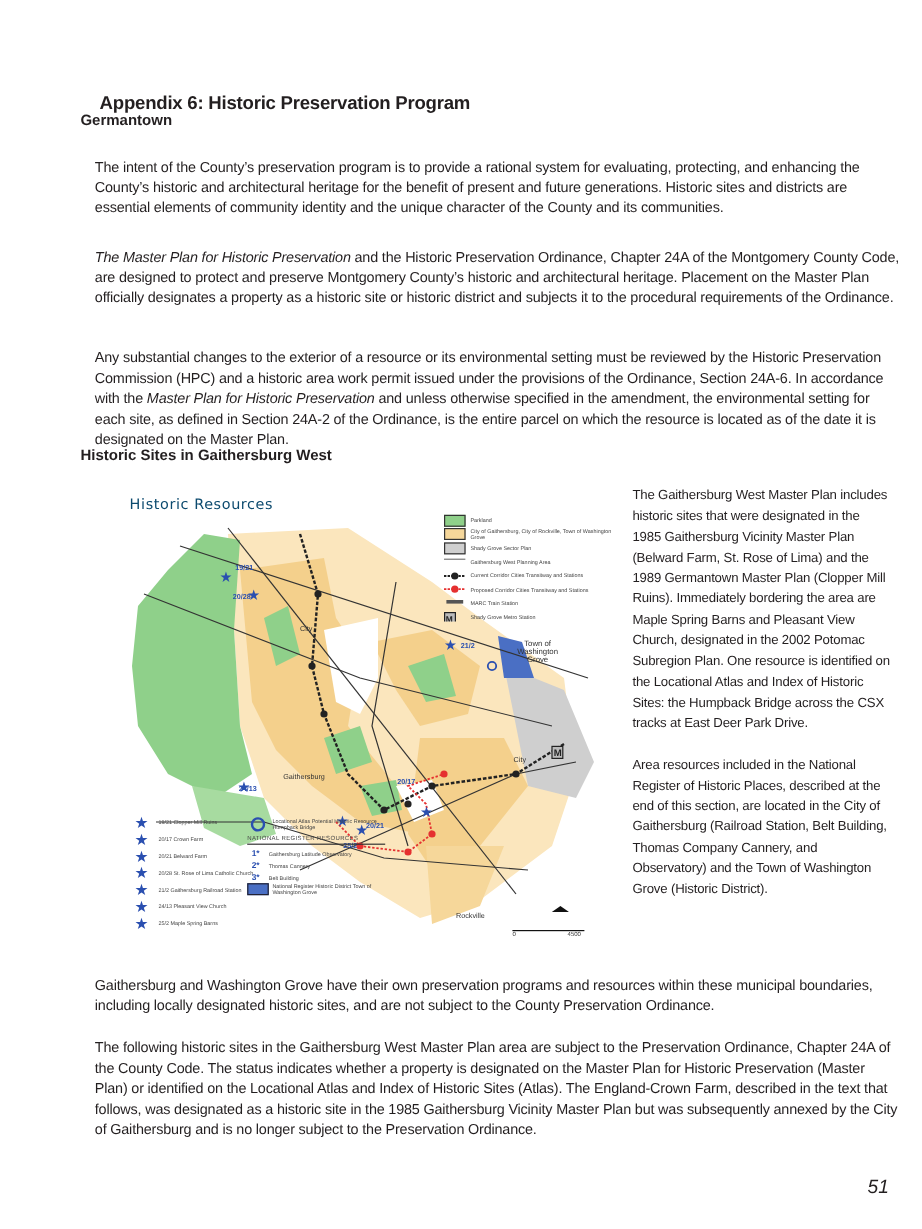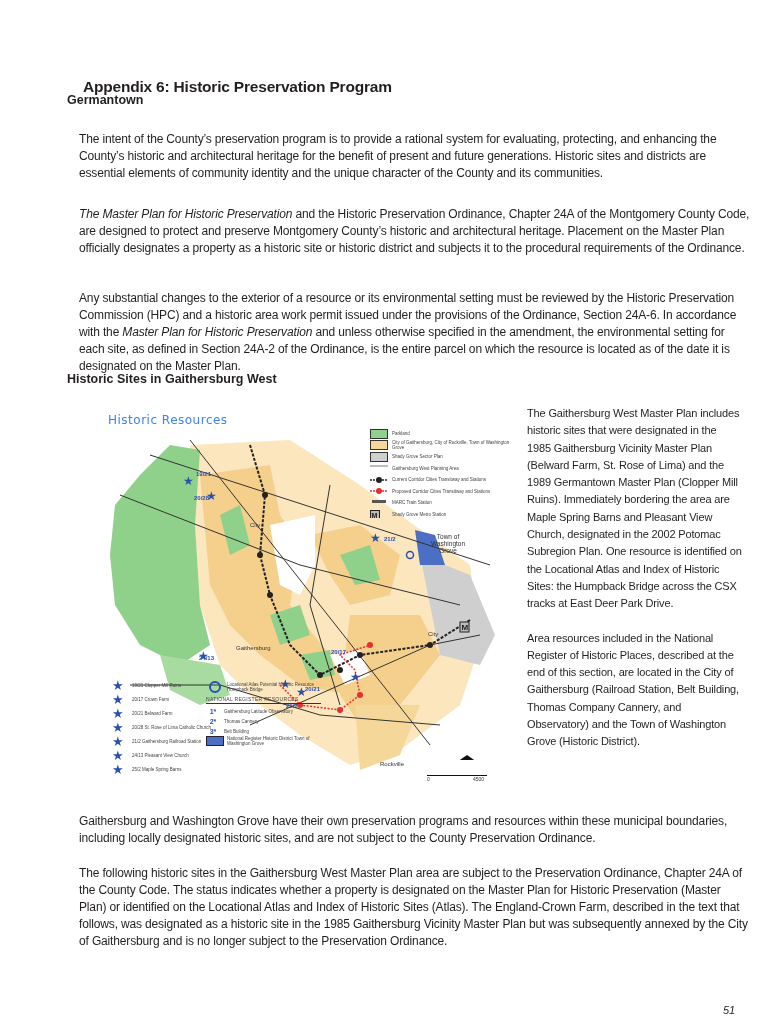--- a/index.html
+++ b/index.html
@@ -7,38 +7,38 @@
          font-family: "Liberation Sans", "DejaVu Sans", sans-serif; color: #231f20; }
   .page { position: absolute; left: 67px; top: 60px; width: 672px; }
   h1 { font-size: 15.5px; font-weight: bold; margin: 16px; position: absolute; top: 2px; left: 0; letter-spacing: -0.2px; }
   h2 { font-size: 12.5px; font-weight: bold; margin: 0; position: absolute; left: 0; }
   p { font-size: 12px; line-height: 17px; margin: 12px; position: absolute; left: 0; width: 672px; letter-spacing: -0.15px; }
   p i { font-style: italic; }
   .side-text { position: absolute; left: 527px; top: 405px; width: 215px; font-size: 11px; line-height: 17.3px; letter-spacing: -0.15px; }
   .side-text .para { margin-bottom: 17px; }
   .map { position: absolute; left: 100px; top: 405px; width: 410px; height: 390px; }
   .map svg { width: 100%; height: 100%; }
-  .map-title { position: absolute; left: 8px; top: 8px; font-size: 12px; color: #3b82f6; letter-spacing: 0.5px; font-family: "DejaVu Sans", sans-serif; }
+  .map-title { position: absolute; left: 8px; top: 8px; font-size: 12px; color: #0c4a6e; letter-spacing: 0.5px; font-family: "DejaVu Sans", sans-serif; }
   .legend { position: absolute; left: 270px; top: 23px; width: 140px; font-size: 4.5px; color: #444; line-height: 5px; }
   .legend-row { display: flex; align-items: center; height: 11px; margin-bottom: 0.5px; }
   .swatch { width: 16px; height: 8px; border: 1px solid #333; margin-right: 4px; flex: none; }
   .line-sw { width: 18px; height: 8px; margin-right: 4px; flex: none; display: flex; align-items: center; justify-content: center; position: relative; }
   .sites { position: absolute; left: 12px; top: 273px; width: 100px; font-size: 4.5px; color: #444; }
   .site { display: flex; align-items: center; height: 14px; }
   .star { color: #2a4fb0; font-size: 13px; width: 16px; margin-right: 4px; line-height: 1; }
   .nr { position: absolute; left: 106px; top: 275px; width: 115px; font-size: 4.5px; color: #444; }
   .nr-row { display: flex; align-items: center; height: 10px; }
   .nr-num { color: #2a4fb0; font-weight: bold; font-size: 7px; width: 14px; margin-right: 4px; text-align: center; }
   .nr-head { font-size: 5px; border-bottom: 1px solid #333; padding-bottom: 1px; margin: 2px 0; letter-spacing: 0.3px; }
   .ring { width: 8px; height: 8px; border: 2px solid #2a4fb0; border-radius: 50%; margin: 0 6px 0 3px; flex: none; }
   .nr-swatch { width: 16px; height: 8px; background: #4a6fc4; border: 1px solid #223; margin-right: 3px; flex: none; }
   .maplabel { position: absolute; font-size: 6px; color: #333; }
   .sitelabel { position: absolute; font-size: 6px; color: #2a4fb0; font-weight: bold; }
   .scale { position: absolute; left: 327px; top: 370px; font-size: 5px; color: #333; }
-  .pagenum { position: absolute; left: 723px; top: 1004px; font-size: 11px; color: #231f20; font-style: italic; }
+  .pagenum { position: absolute; left: 723px; top: 981px; font-size: 16px; color: #231f20; font-style: italic; }
 </style>
 </head>
 <body>
 
 <div class="page">
   <h1>Appendix 6: Historic Preservation Program</h1>
   <h2 style="top:33px">Germantown</h2>
   <p style="top:59px">The intent of the County’s preservation program is to provide a rational system for evaluating, protecting, and enhancing the County’s historic and architectural heritage for the benefit of present and future generations. Historic sites and districts are essential elements of community identity and the unique character of the County and its communities.</p>
   <p style="top:134px"><i>The Master Plan for Historic Preservation</i><span> and the Historic Preservation Ordinance, Chapter 24A of the Montgomery County Code, are designed to protect and preserve Montgomery County’s historic and architectural heritage. Placement on the Master Plan officially designates a property as a historic site or historic district and subjects it to the procedural requirements of the Ordinance.</span></p>
   <p style="top:218px"><span>Any substantial changes to the exterior of a resource or its environmental setting must be reviewed by the Historic Preservation Commission (HPC) and a historic area work permit issued under the provisions of the Ordinance, Section 24A-6. In accordance with the </span><i>Master Plan for Historic Preservation</i><span> and unless otherwise specified in the amendment, the environmental setting for each site, as defined in Section 24A-2 of the Ordinance, is the entire parcel on which the resource is located as of the date it is designated on the Master Plan.</span></p>

